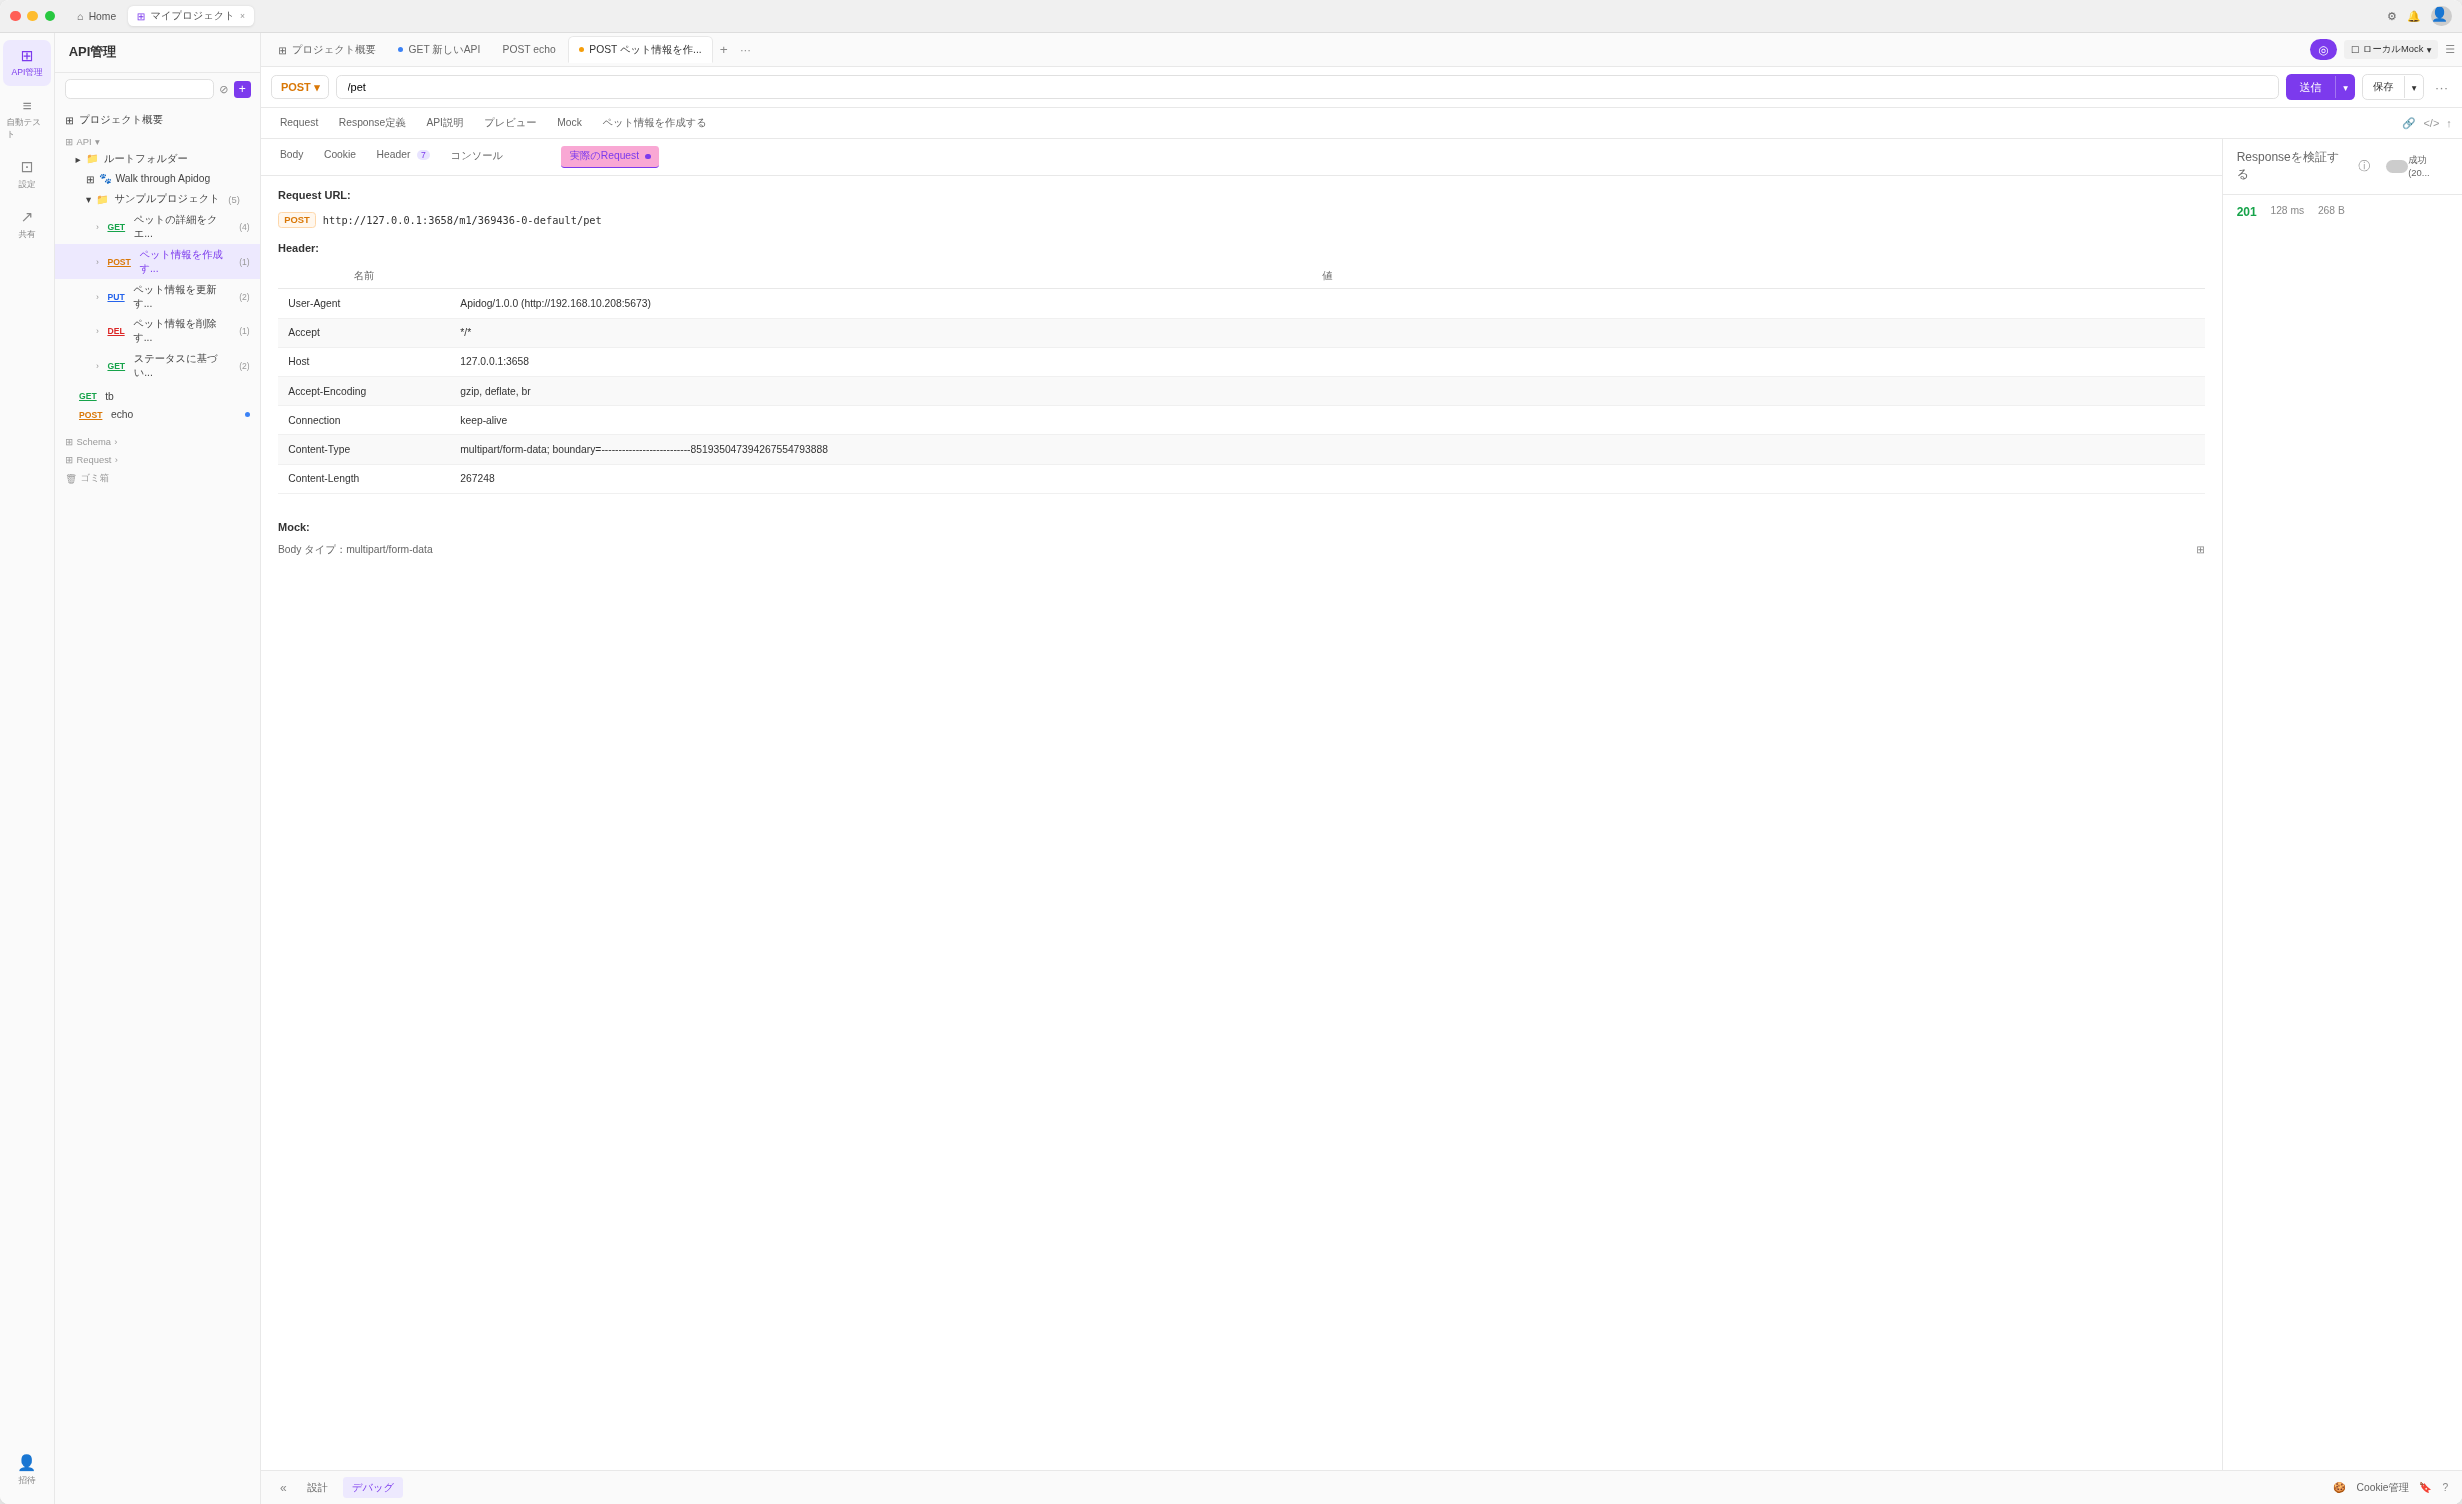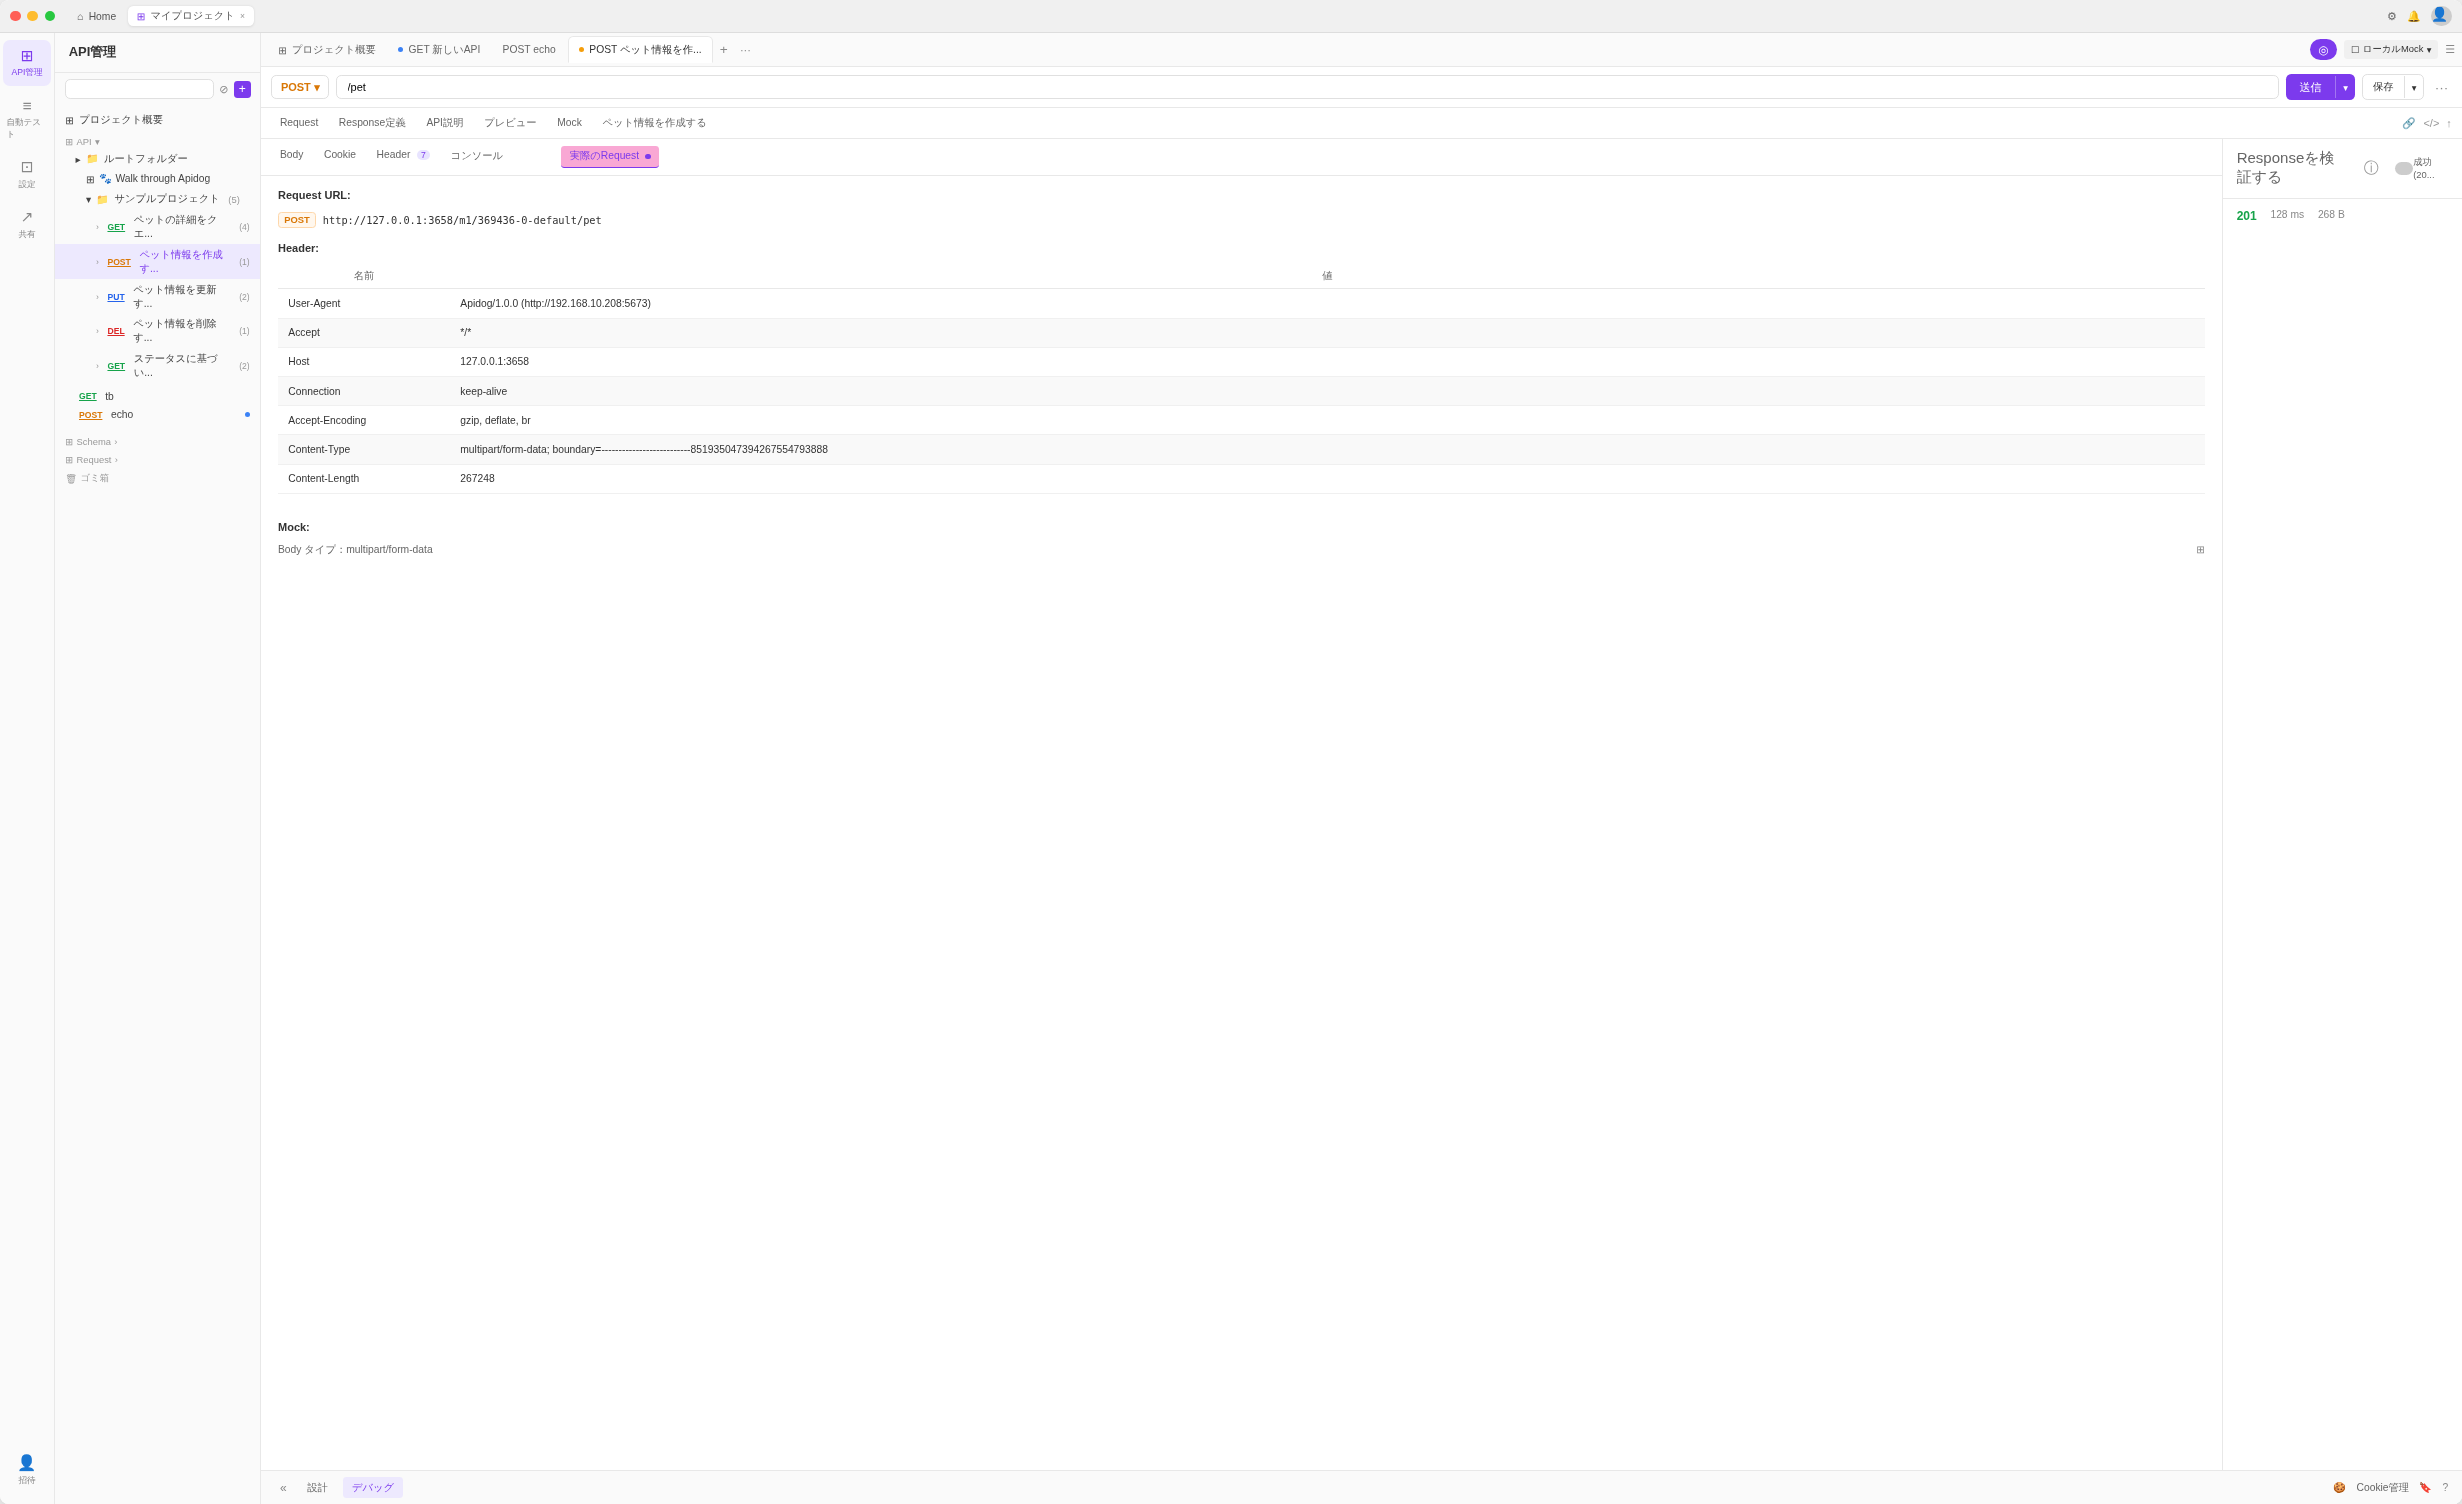--- a/index.html
+++ b/index.html
@@ -116,21 +116,21 @@
     
     .bottom-bar { display: flex; align-items: center; padding: 6.9px 13.7px; border-top: 0.9px solid #e8e8e8; background: #fafafa; height: 34px; flex-shrink: 0; }
     .bottom-bar-left { display: flex; gap: 6.9px; align-items: center; }
     .nav-arrow { cursor: pointer; color: #888; font-size: 12px; padding: 1.7px 5.2px; }
     .bottom-tab { padding: 3.4px 8.6px; font-size: 10.3px; color: #666; cursor: pointer; border-radius: 3.4px; }
     .bottom-tab.active { background: #ede9fe; color: #7c3aed; }
     .bottom-bar-right { margin-left: auto; display: flex; gap: 10.3px; align-items: center; color: #666; font-size: 10.3px; }
 
     
     .resp-header { padding: 10.3px 13.7px; border-bottom: 0.9px solid #e8e8e8; display: flex; align-items: center; justify-content: space-between; }
-    .resp-validate { display: flex; align-items: center; gap: 16px; font-size: 15px; color: #666; justify-content: center; }
+    .resp-validate { display: flex; align-items: center; gap: 16px; font-size: 12px; color: #666; justify-content: center; }
     .resp-toggle { width: 24px; height: 13.7px; background: #ccc; border-radius: 6.9px; cursor: pointer; }
     .resp-status { display: flex; gap: 13.7px; padding: 10.3px 13.7px; }
     .resp-stat { font-size: 10.3px; color: #333; font-weight: 500; }
     .resp-stat.green { color: #16a34a; font-size: 12px; font-weight: 700; }
     .resp-stat.gray { color: #888; }
 
     
     ::-webkit-scrollbar { width: 3.4px; }
     ::-webkit-scrollbar-thumb { background: #ccc; border-radius: 1.7px; }
   </style>
@@ -411,26 +411,26 @@
                 </tr>
                 <tr>
                   <td>Accept</td>
                   <td>*/*</td>
                 </tr>
                 <tr>
                   <td>Host</td>
                   <td>127.0.0.1:3658</td>
                 </tr>
                 <tr>
+                  <td>Accept-Encoding</td>
+                  <td>gzip, deflate, br</td>
+                </tr>
+                <tr>
                   <td>Connection</td>
                   <td>keep-alive</td>
-                </tr>
-                <tr>
-                  <td>Accept-Encoding</td>
-                  <td>gzip, deflate, br</td>
                 </tr>
                 <tr>
                   <td>Content-Type</td>
                   <td>multipart/form-data; boundary=--------------------------851935047394267554793888</td>
                 </tr>
                 <tr>
                   <td>Content-Length</td>
                   <td>267248</td>
                 </tr>
               </tbody>

